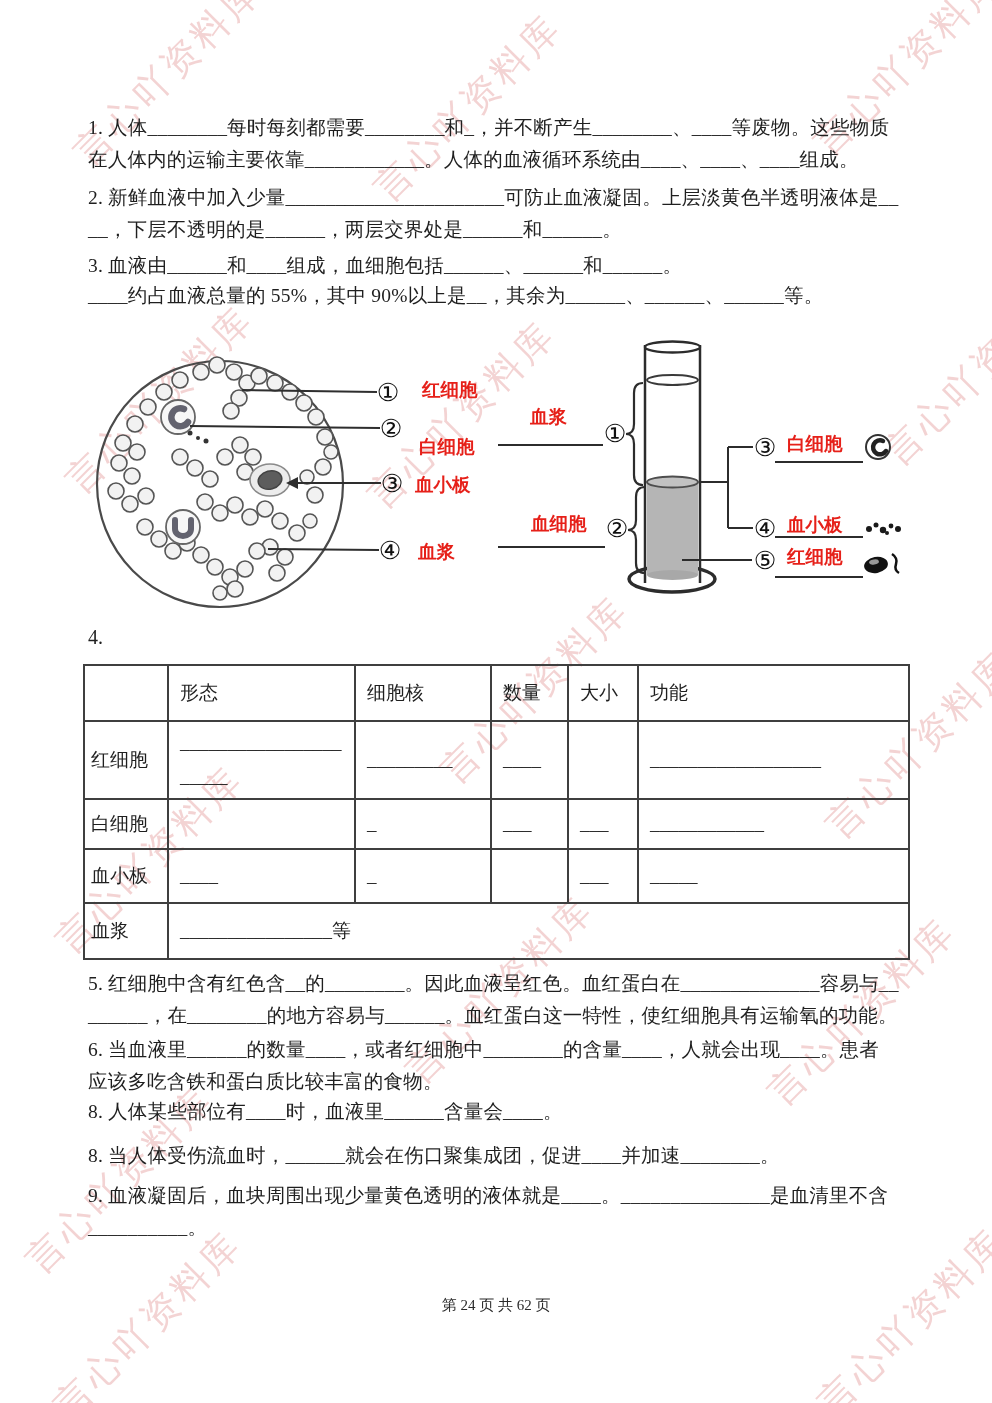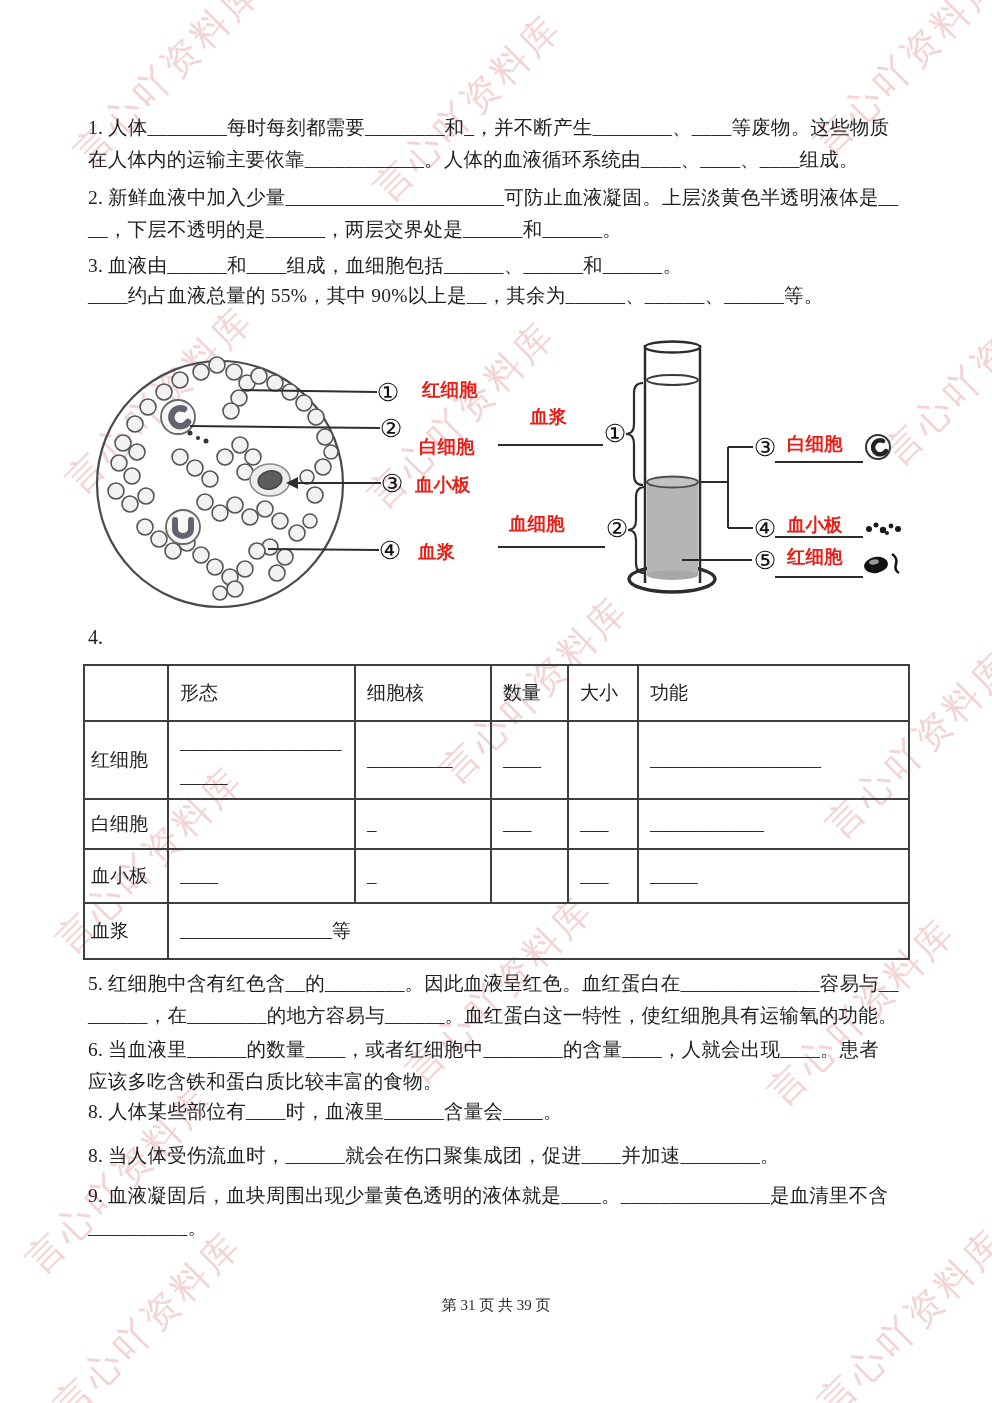--- a/index.html
+++ b/index.html
@@ -205,21 +205,21 @@
       <span class="redlab" style="left:334px;top:101px">白细胞</span>
       <span class="redlab" style="left:330px;top:139px">血小板</span>
       <span class="redlab" style="left:333px;top:206px">血浆</span>
 
       <span class="num" style="left:530px;top:96px">①</span>
       <span class="num" style="left:532px;top:191px">②</span>
       <span class="num" style="left:680px;top:110px">③</span>
       <span class="num" style="left:680px;top:191px">④</span>
       <span class="num" style="left:680px;top:223px">⑤</span>
       <span class="redlab" style="left:445px;top:71px">血浆</span>
-      <span class="redlab" style="left:424px;top:178px">血细胞</span>
+      <span class="redlab" style="left:446px;top:178px">血细胞</span>
       <span class="redlab" style="left:702px;top:98px">白细胞</span>
       <span class="redlab" style="left:702px;top:179px">血小板</span>
       <span class="redlab" style="left:702px;top:211px">红细胞</span>
     </div>
 
     <div class="q4label">4.</div>
 
     <table class="blood">
       <colgroup>
         <col style="width:84px">
@@ -272,15 +272,15 @@
 
     <div class="q" style="top:968px">5. 红细胞中含有红色含__的________。因此血液呈红色。血红蛋白在______________容易与__
 ______，在________的地方容易与______。血红蛋白这一特性，使红细胞具有运输氧的功能。</div>
     <div class="q" style="top:1034px">6. 当血液里______的数量____，或者红细胞中________的含量____，人就会出现____。患者
 应该多吃含铁和蛋白质比较丰富的食物。</div>
     <div class="q" style="top:1096px">8. 人体某些部位有____时，血液里______含量会____。</div>
     <div class="q" style="top:1140px">8. 当人体受伤流血时，______就会在伤口聚集成团，促进____并加速________。</div>
     <div class="q" style="top:1180px">9. 血液凝固后，血块周围出现少量黄色透明的液体就是____。_______________是血清里不含
 __________。</div>
 
-    <div class="footer">第 31 页 共 39 页</div>
+    <div class="footer">第 24 页 共 62 页</div>
   </div>
 </div>
 
 </body></html>

